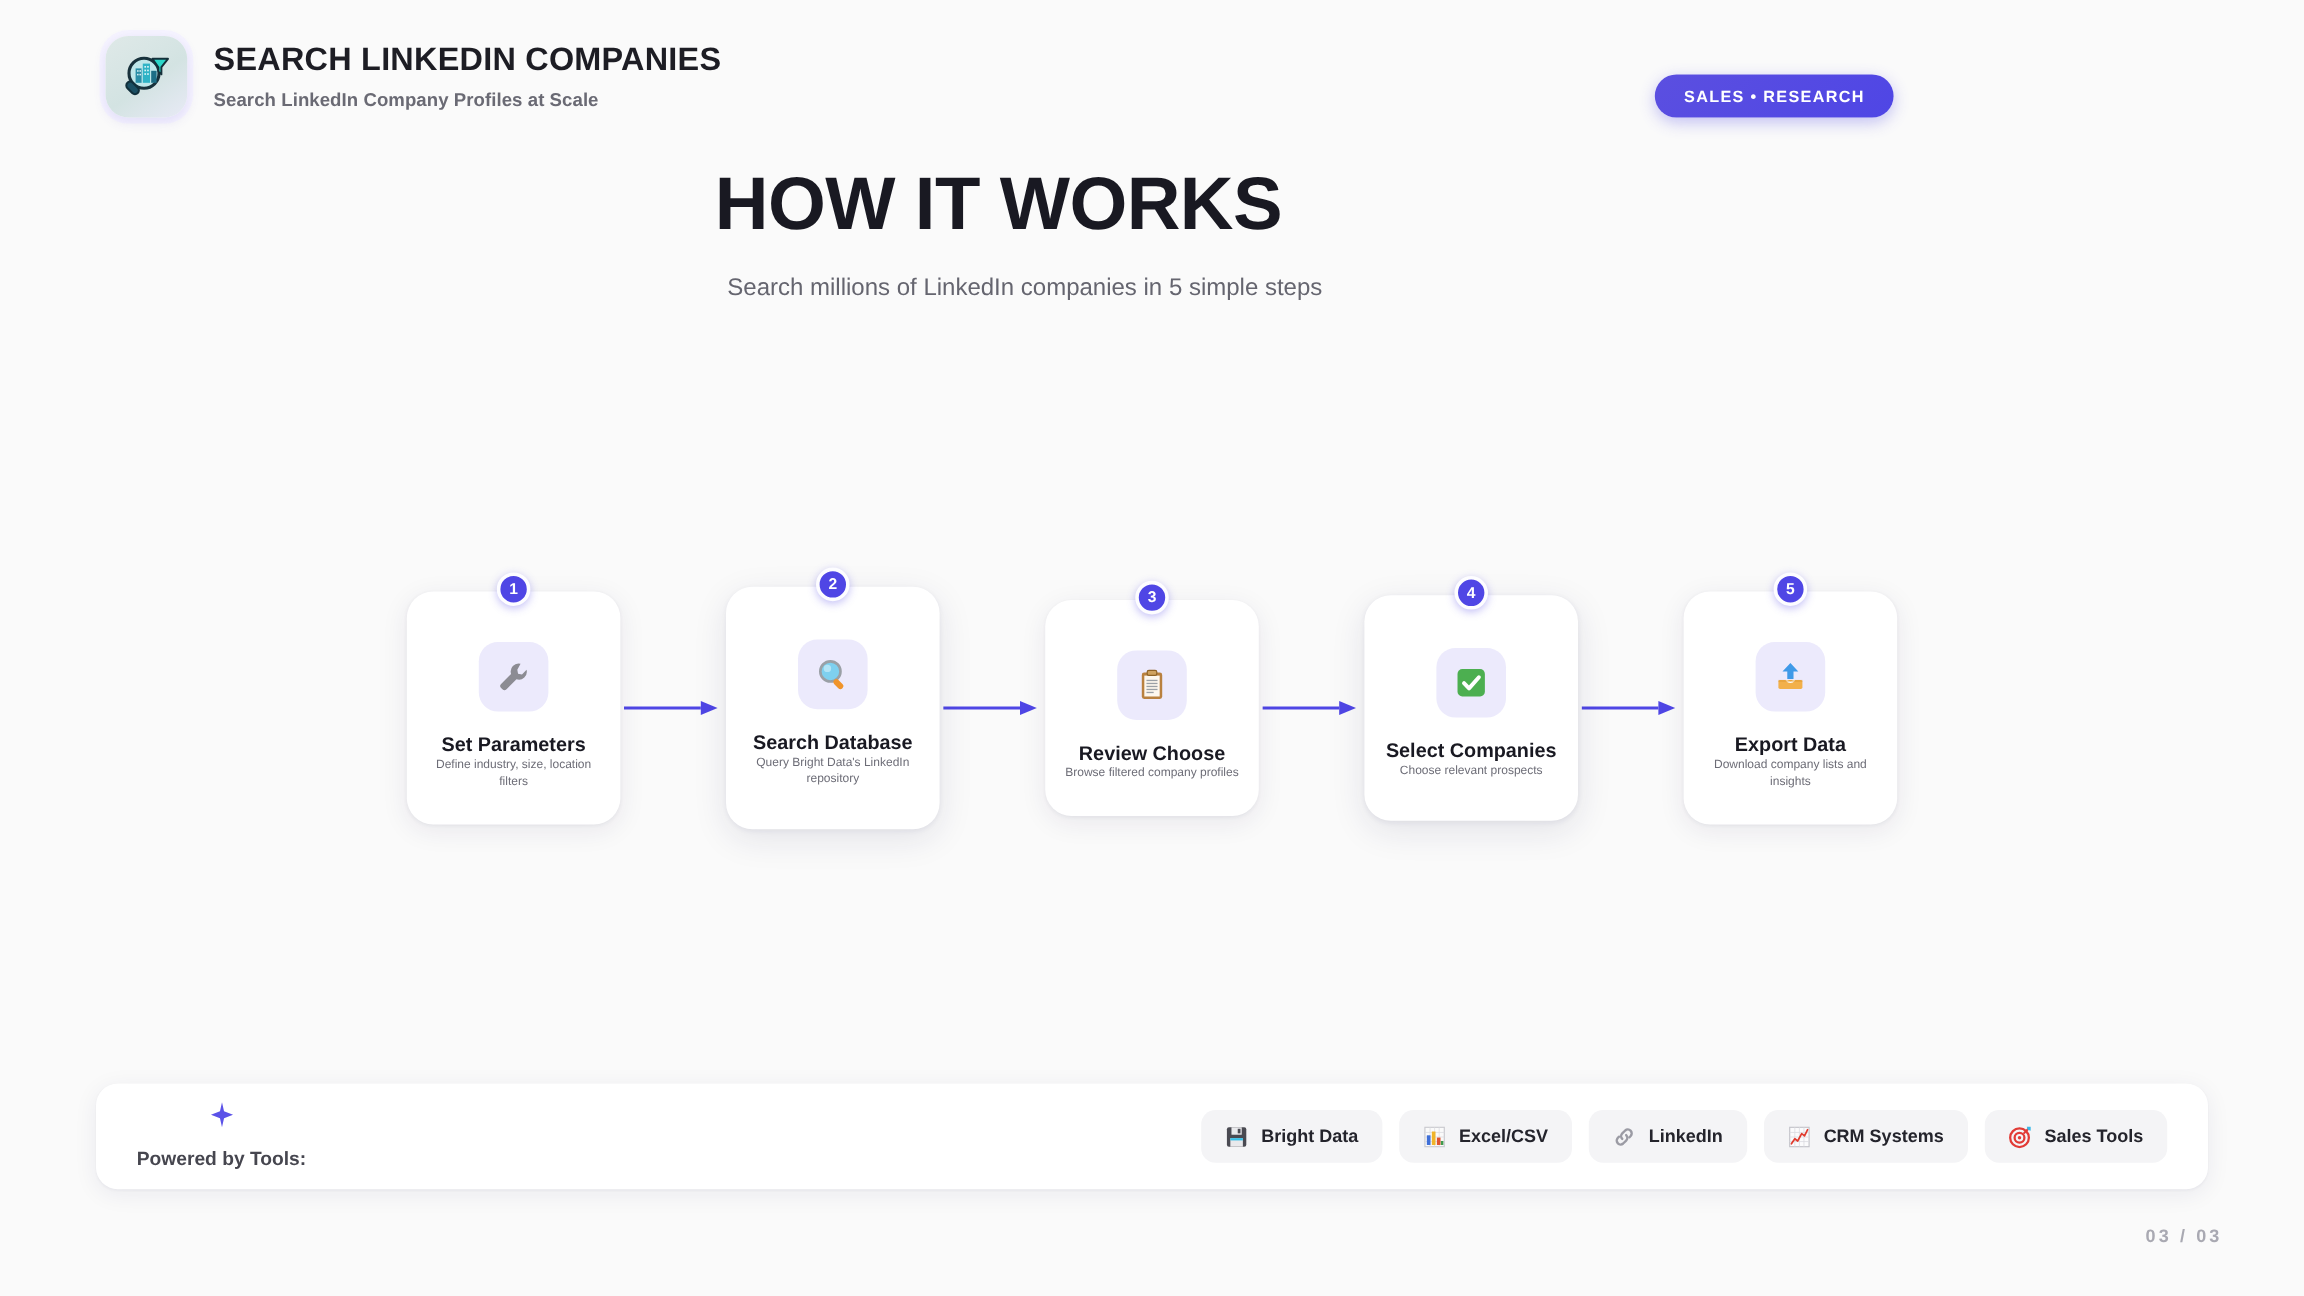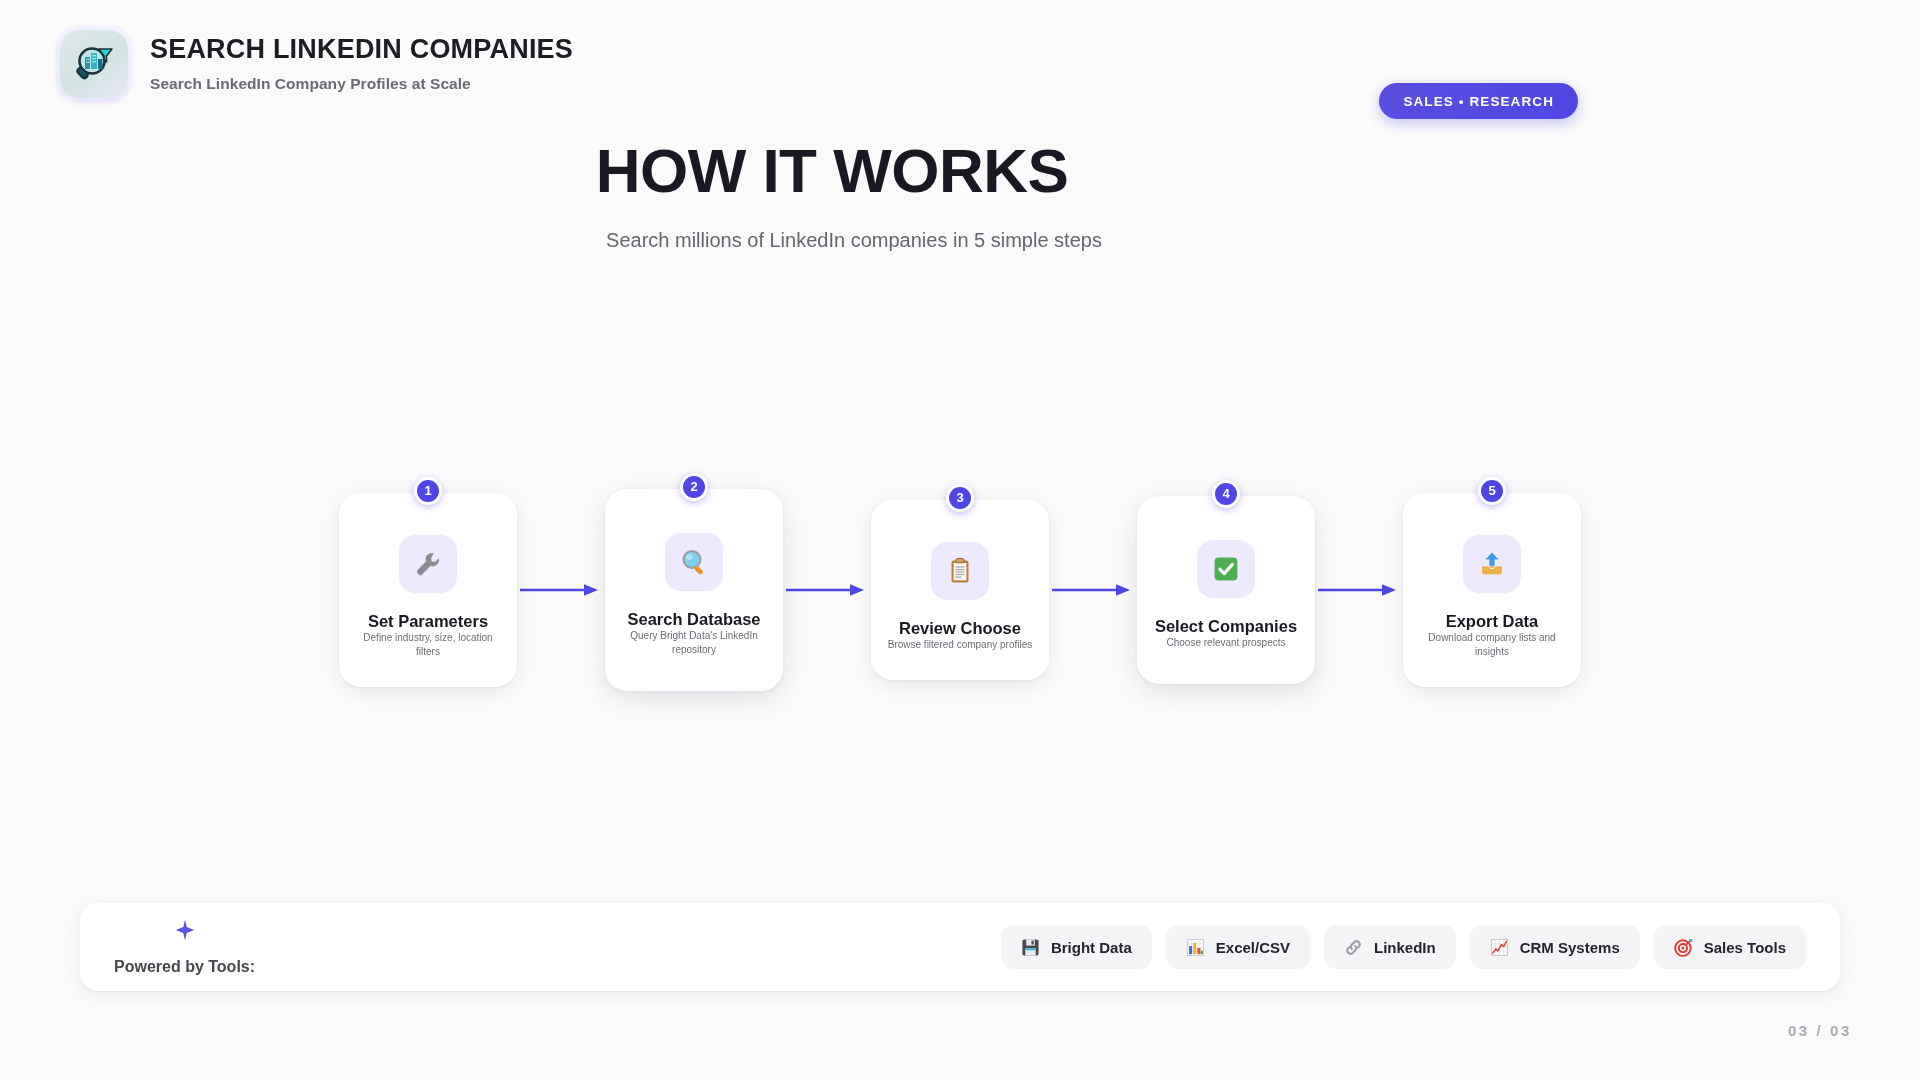--- a/index.html
+++ b/index.html
@@ -18,21 +18,21 @@
   }
 
   
   .header {
     position: absolute;
     top: 0; left: 0;
     width: 1640px;
     height: 128px;
     display: flex;
     align-items: center;
-    padding: 0 60px;
+    padding: 0 88px;
   }
 
   .logo-badge {
     width: 68px;
     height: 68px;
     border-radius: 19px;
     background: linear-gradient(145deg, #dfe9e8 0%, #d3e3e2 55%, #e8eaf6 100%);
     box-shadow: 0 3px 10px rgba(90, 80, 200, 0.13), 0 0 0 5px rgba(245,243,255,0.95);
     display: flex;
     align-items: center;
@@ -69,21 +69,20 @@
     border-radius: 18px;
     background: linear-gradient(135deg, #5b4fe0 0%, #4f46e5 100%);
     color: #ffffff;
     font-size: 13.5px;
     font-weight: bold;
     letter-spacing: 1.1px;
     display: flex;
     align-items: center;
     justify-content: center;
     box-shadow: 0 4px 13px rgba(79, 70, 229, 0.32);
-    margin-top: 21px;
   }
 
   
   .hero {
     position: absolute;
     top: 140px;
     left: 0;
     width: 1664px;
     text-align: center;
   }

